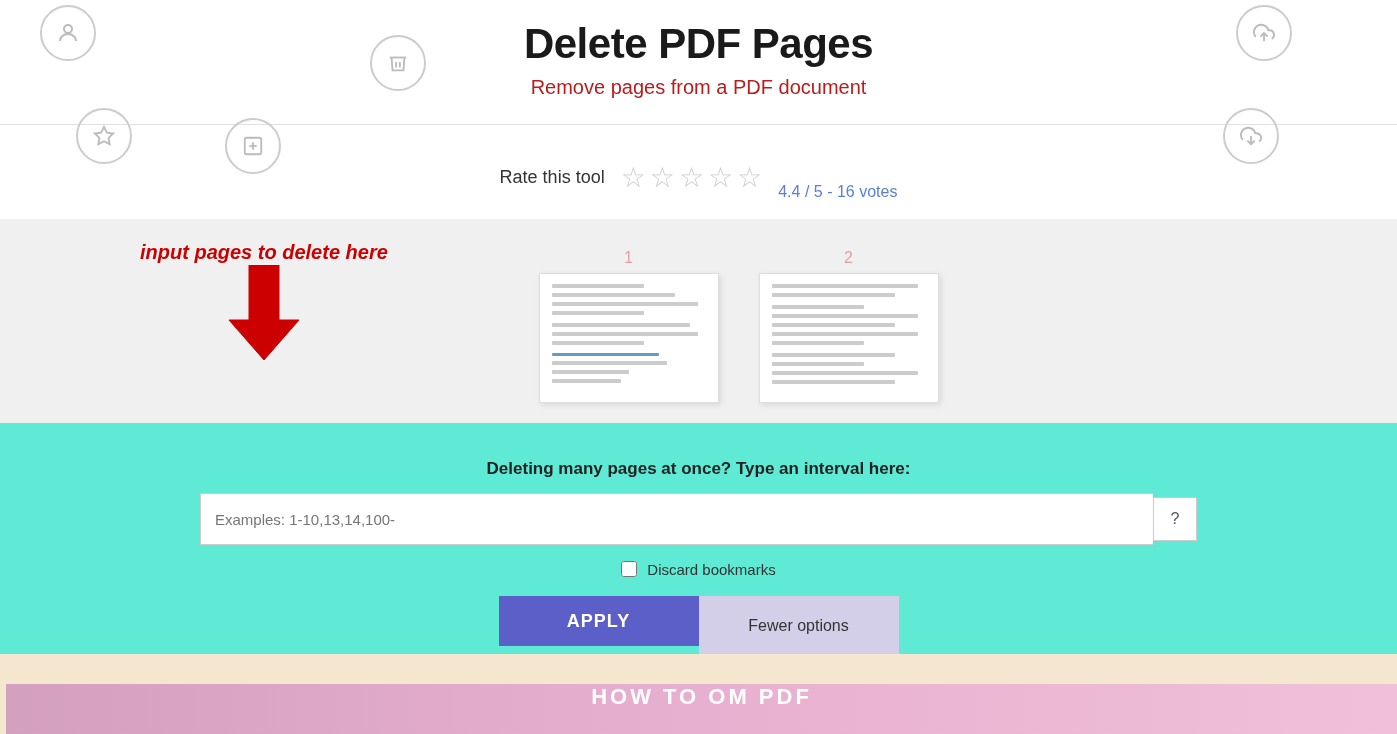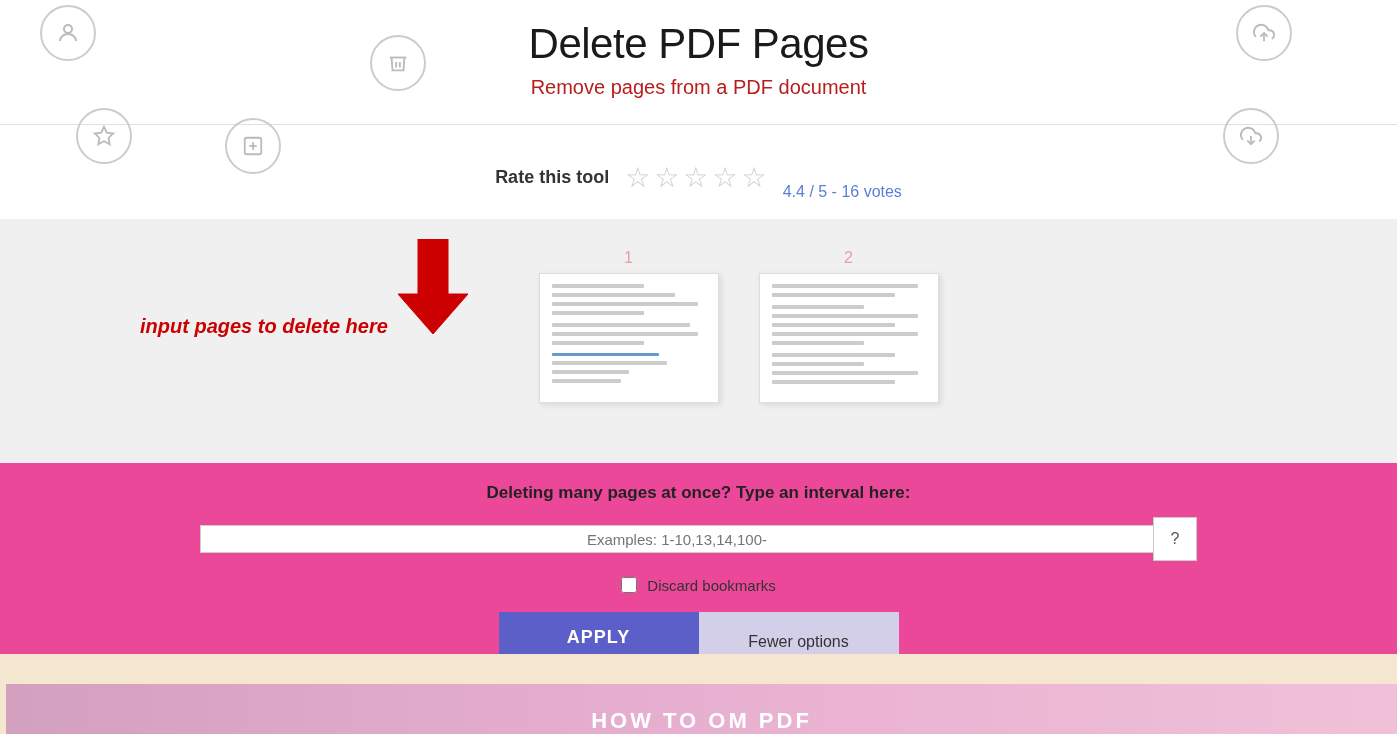--- a/index.html
+++ b/index.html
@@ -15,21 +15,21 @@
     
     .header-section {
       background: #fff;
       text-align: center;
       padding: 20px 0 10px;
       position: relative;
     }
 
     .page-title {
       font-size: 42px;
-      font-weight: 400;
+      font-weight: 700;
       color: #1a1a1a;
       letter-spacing: -0.5px;
     }
 
     .page-subtitle {
       font-size: 20px;
       color: #b91c1c;
       margin-top: 8px;
     }
 
@@ -67,21 +67,20 @@
       align-items: center;
       justify-content: center;
       gap: 16px;
       padding: 14px 0 18px;
       background: #fff;
     }
 
     .rating-label {
       font-size: 18px;
       color: #333;
-      font-weight: bold;
     }
 
     .stars {
       display: flex;
       gap: 4px;
     }
 
     .star {
       font-size: 28px;
       color: #ccc;
@@ -101,22 +100,22 @@
       position: relative;
       min-height: 300px;
     }
 
     
     .annotation {
       position: absolute;
       left: 140px;
       top: 20px;
       display: flex;
-      flex-direction: row;
-      align-items: flex-end;
+      flex-direction: column;
+      align-items: center;
     }
 
     .annotation-text {
       color: #cc0000;
       font-size: 20px;
       font-weight: 600;
       font-style: italic;
       text-align: center;
       line-height: 1.3;
     }
@@ -164,52 +163,50 @@
       border-radius: 1px;
     }
 
     .pdf-line.short { width: 60%; }
     .pdf-line.medium { width: 80%; }
     .pdf-line.long { width: 95%; }
     .pdf-line.blue { background: #6699cc; }
 
     
     .bottom-panel {
-      background: #ec4899;
-      padding: 20px 200px;
+      background: #5eead4;
+      padding: 36px 200px;
       position: relative;
-      margin-top: 40px;
     }
 
     .interval-label {
       font-size: 17px;
       font-weight: 700;
       color: #222;
       text-align: center;
       margin-bottom: 14px;
     }
 
     .input-row {
       display: flex;
       align-items: center;
       gap: 0;
       margin-bottom: 16px;
     }
 
     .interval-input {
       flex: 1;
-      height: 28px;
+      height: 52px;
       border: 1px solid #ccc;
       border-right: none;
       padding: 0 14px;
       font-size: 15px;
       color: #999;
       outline: none;
       background: #fff;
-      text-align: center;
     }
 
     .help-btn {
       width: 44px;
       height: 44px;
       border: 1px solid #ccc;
       background: #fff;
       display: flex;
       align-items: center;
       justify-content: center;
@@ -416,16 +413,16 @@
       <button class="apply-btn">APPLY</button>
       <button class="fewer-btn">Fewer options</button>
     </div>
   </div>
 </div>
 
 <div style="position:fixed;bottom:0;left:0;right:0;height:80px;background:#f5e6d0;display:flex;align-items:center;z-index:10;">
   <span style="color:#333;font-size:15px;padding-left:20px;">DeftPDF Chrome Extension?</span>
   <button class="not-now-btn">Not now</button>
 
-  <div style="position:absolute;bottom:0;left:6px;right:0;height:50px;background:linear-gradient(90deg,#d4a0c0,#e8b0d0,#f0c0d8);display:flex;align-items:flex-end;justify-content:center;z-index:11;">
+  <div style="position:absolute;bottom:0;left:6px;right:0;height:50px;background:linear-gradient(90deg,#d4a0c0,#e8b0d0,#f0c0d8);display:flex;align-items:flex-start;justify-content:center;z-index:11;">
     <span style="font-size:22px;font-weight:900;color:#fff;letter-spacing:3px;">HOW TO                        OM PDF</span>
   </div>
 </div>
 
 </body></html>

